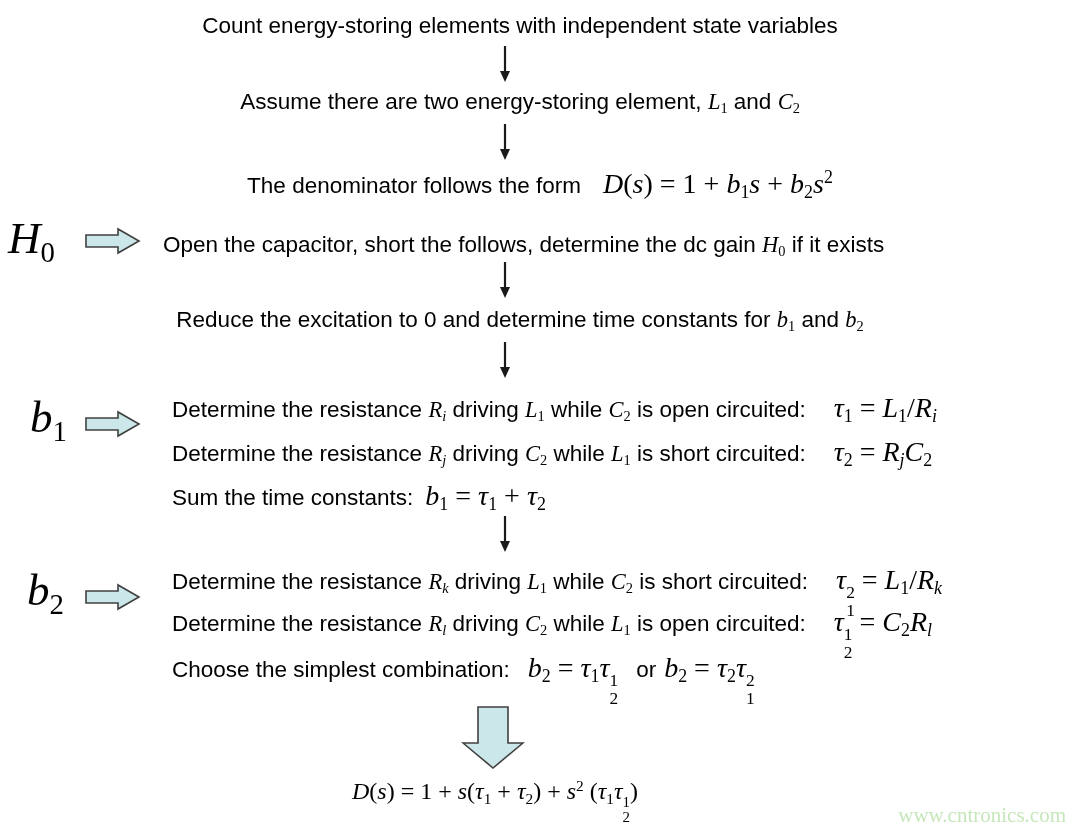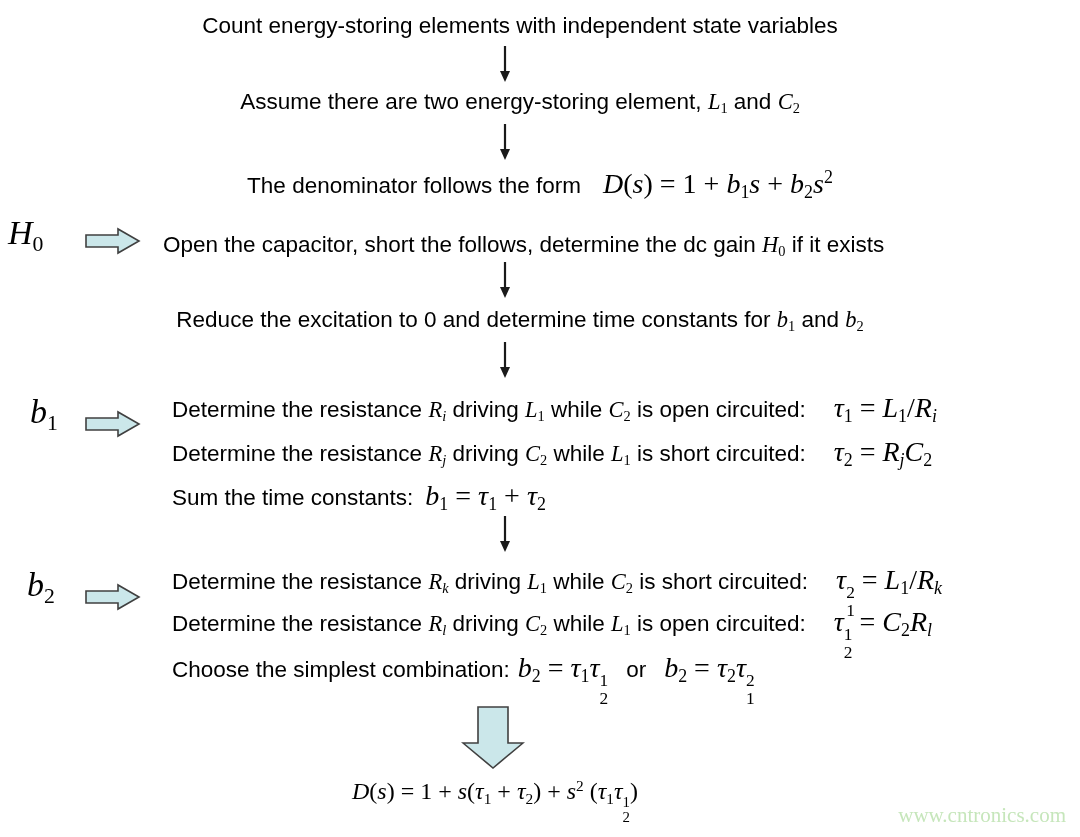--- a/index.html
+++ b/index.html
@@ -14,21 +14,21 @@
   .seg-sub,.seg-isub{font-family:"Liberation Serif",serif;font-size:0.64em;vertical-align:-0.3em;font-style:normal;}
   .seg-isub{font-style:italic;}
   .seg-sup{font-family:"Liberation Serif",serif;font-size:0.64em;vertical-align:0.55em;font-style:normal;}
   .ss{display:inline-flex;flex-direction:column;align-items:flex-start;
       font-family:"Liberation Serif",serif;font-style:normal;font-size:0.62em;
       line-height:1.02;vertical-align:-0.52em;}
   .ss .up,.ss .dn{display:block;}
   .run{display:inline;}
   .run-eq{font-family:"Liberation Serif",serif;font-size:28px;}
   .side-label{position:absolute;font-family:"Liberation Serif",serif;font-style:italic;
-              font-size:34px;line-height:1;white-space:nowrap;}
+              font-size:45px;line-height:1;white-space:nowrap;}
   .big-eq{font-size:24px;font-family:"Liberation Serif",serif;}
   .watermark{position:absolute;font-family:Liberation Serif, serif;font-size:21px;
              color:var(--wm);white-space:nowrap;}
   .block-arrow polygon{fill:var(--af);stroke:var(--as);stroke-width:1.6;stroke-linejoin:miter;}
   .small-arrow line{stroke:#1a1a1a;stroke-width:2.2;}
   .small-arrow polygon{fill:#1a1a1a;}
   svg{position:absolute;display:block;}
 </style>
 </head>
 <body>
@@ -87,24 +87,24 @@
     <polygon points="1,8 33,8 33,2 54,14 33,26 33,20 1,20"></polygon>
   </svg>
   <div class="line" style="left:172px;top:562px;"><span class="run run-txt"><span class="seg-s">Determine the resistance </span><span class="seg-t">R</span><span class="seg-isub">k</span><span class="seg-s"> driving </span><span class="seg-t">L</span><span class="seg-sub">1</span><span class="seg-s"> while </span><span class="seg-t">C</span><span class="seg-sub">2</span><span class="seg-s"> is short circuited:</span></span><span class="run run-eq" style="margin-left: 28px;"><span class="seg-t">τ</span><span class="ss">
           <span class="up">2</span>
           <span class="dn">1</span>
         </span><span class="seg-r"> = </span><span class="seg-t">L</span><span class="seg-sub">1</span><span class="seg-r">/</span><span class="seg-t">R</span><span class="seg-isub">k</span></span></div>
   <div class="line" style="left:172px;top:604px;"><span class="run run-txt"><span class="seg-s">Determine the resistance </span><span class="seg-t">R</span><span class="seg-isub">l</span><span class="seg-s"> driving </span><span class="seg-t">C</span><span class="seg-sub">2</span><span class="seg-s"> while </span><span class="seg-t">L</span><span class="seg-sub">1</span><span class="seg-s"> is open circuited:</span></span><span class="run run-eq" style="margin-left: 28px;"><span class="seg-t">τ</span><span class="ss">
           <span class="up">1</span>
           <span class="dn">2</span>
         </span><span class="seg-r"> = </span><span class="seg-t">C</span><span class="seg-sub">2</span><span class="seg-t">R</span><span class="seg-isub">l</span></span></div>
-  <div class="line" style="left:172px;top:650px;"><span class="run run-txt"><span class="seg-s">Choose the simplest combination:</span></span><span class="run run-eq" style="margin-left: 8px; text-align: center;"><span class="seg-t">b</span><span class="seg-sub">2</span><span class="seg-r"> = </span><span class="seg-t">τ</span><span class="seg-sub">1</span><span class="seg-t">τ</span><span class="ss">
+  <div class="line" style="left:172px;top:650px;"><span class="run run-txt"><span class="seg-s">Choose the simplest combination:</span></span><span class="run run-eq" style="margin-left: 18px; text-align: center;"><span class="seg-t">b</span><span class="seg-sub">2</span><span class="seg-r"> = </span><span class="seg-t">τ</span><span class="seg-sub">1</span><span class="seg-t">τ</span><span class="ss">
           <span class="up">1</span>
           <span class="dn">2</span>
-        </span></span><span class="run run-txt" style="margin-left: 18px;"><span class="seg-s">or</span></span><span class="run run-eq" style="margin-left: 18px;"><span class="seg-t">b</span><span class="seg-sub">2</span><span class="seg-r"> = </span><span class="seg-t">τ</span><span class="seg-sub">2</span><span class="seg-t">τ</span><span class="ss">
+        </span></span><span class="run run-txt" style="margin-left: 18px;"><span class="seg-s">or</span></span><span class="run run-eq" style="margin-left: 8px;"><span class="seg-t">b</span><span class="seg-sub">2</span><span class="seg-r"> = </span><span class="seg-t">τ</span><span class="seg-sub">2</span><span class="seg-t">τ</span><span class="ss">
           <span class="up">2</span>
           <span class="dn">1</span>
         </span></span></div>
 
   <svg class="block-arrow" style="left:461px;top:706px;" width="64" height="64" viewBox="0 0 64 64">
     <polygon points="17,1 47,1 47,37 62,37 32,62 2,37 17,37"></polygon>
   </svg>
 
   <div class="line big-eq" style="top:776px;left:0;width:990px;text-align:center;"><span class="seg-t">D</span><span class="seg-r">(</span><span class="seg-t">s</span><span class="seg-r">) = 1 + </span><span class="seg-t">s</span><span class="seg-r">(</span><span class="seg-t">τ</span><span class="seg-sub">1</span><span class="seg-r"> + </span><span class="seg-t">τ</span><span class="seg-sub">2</span><span class="seg-r">) + </span><span class="seg-t">s</span><span class="seg-sup">2</span><span class="seg-r"> (</span><span class="seg-t">τ</span><span class="seg-sub">1</span><span class="seg-t">τ</span><span class="ss">
         <span class="up">1</span>

